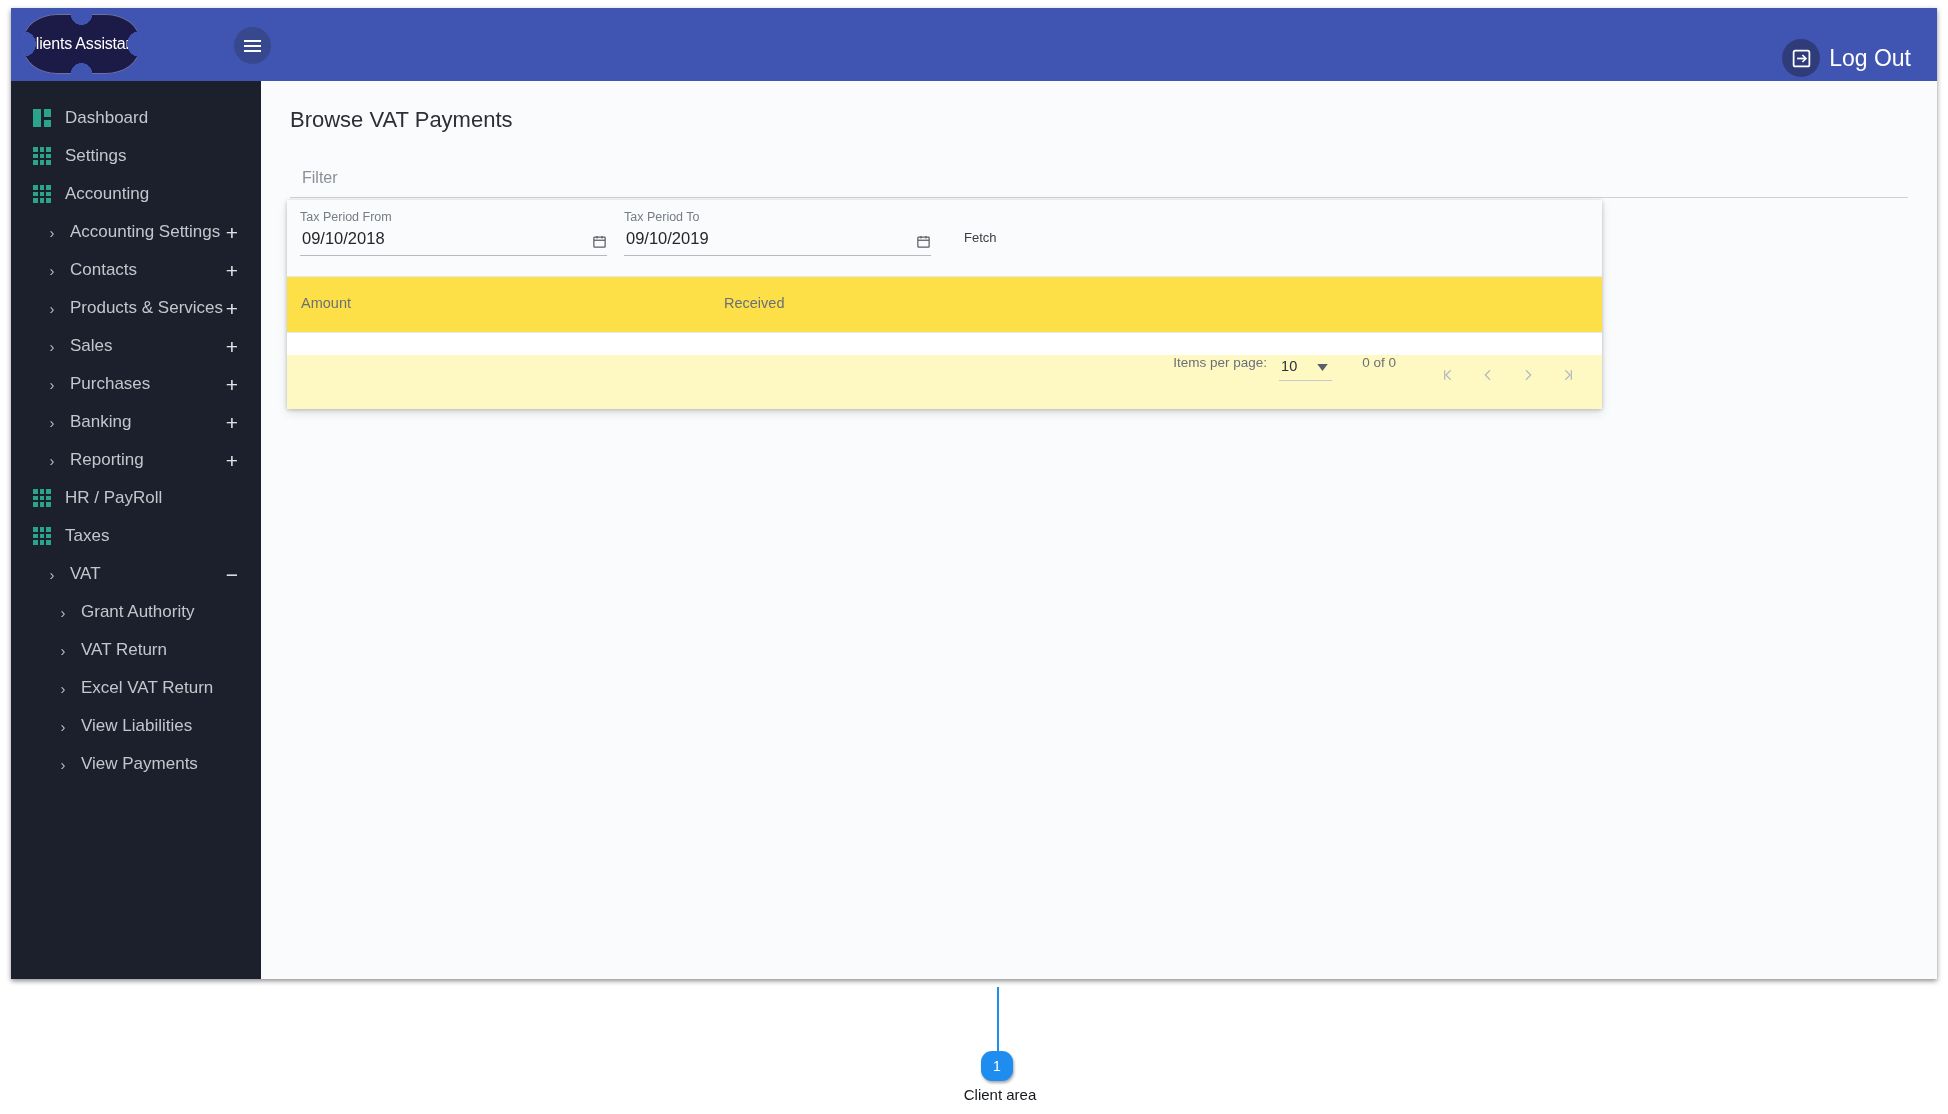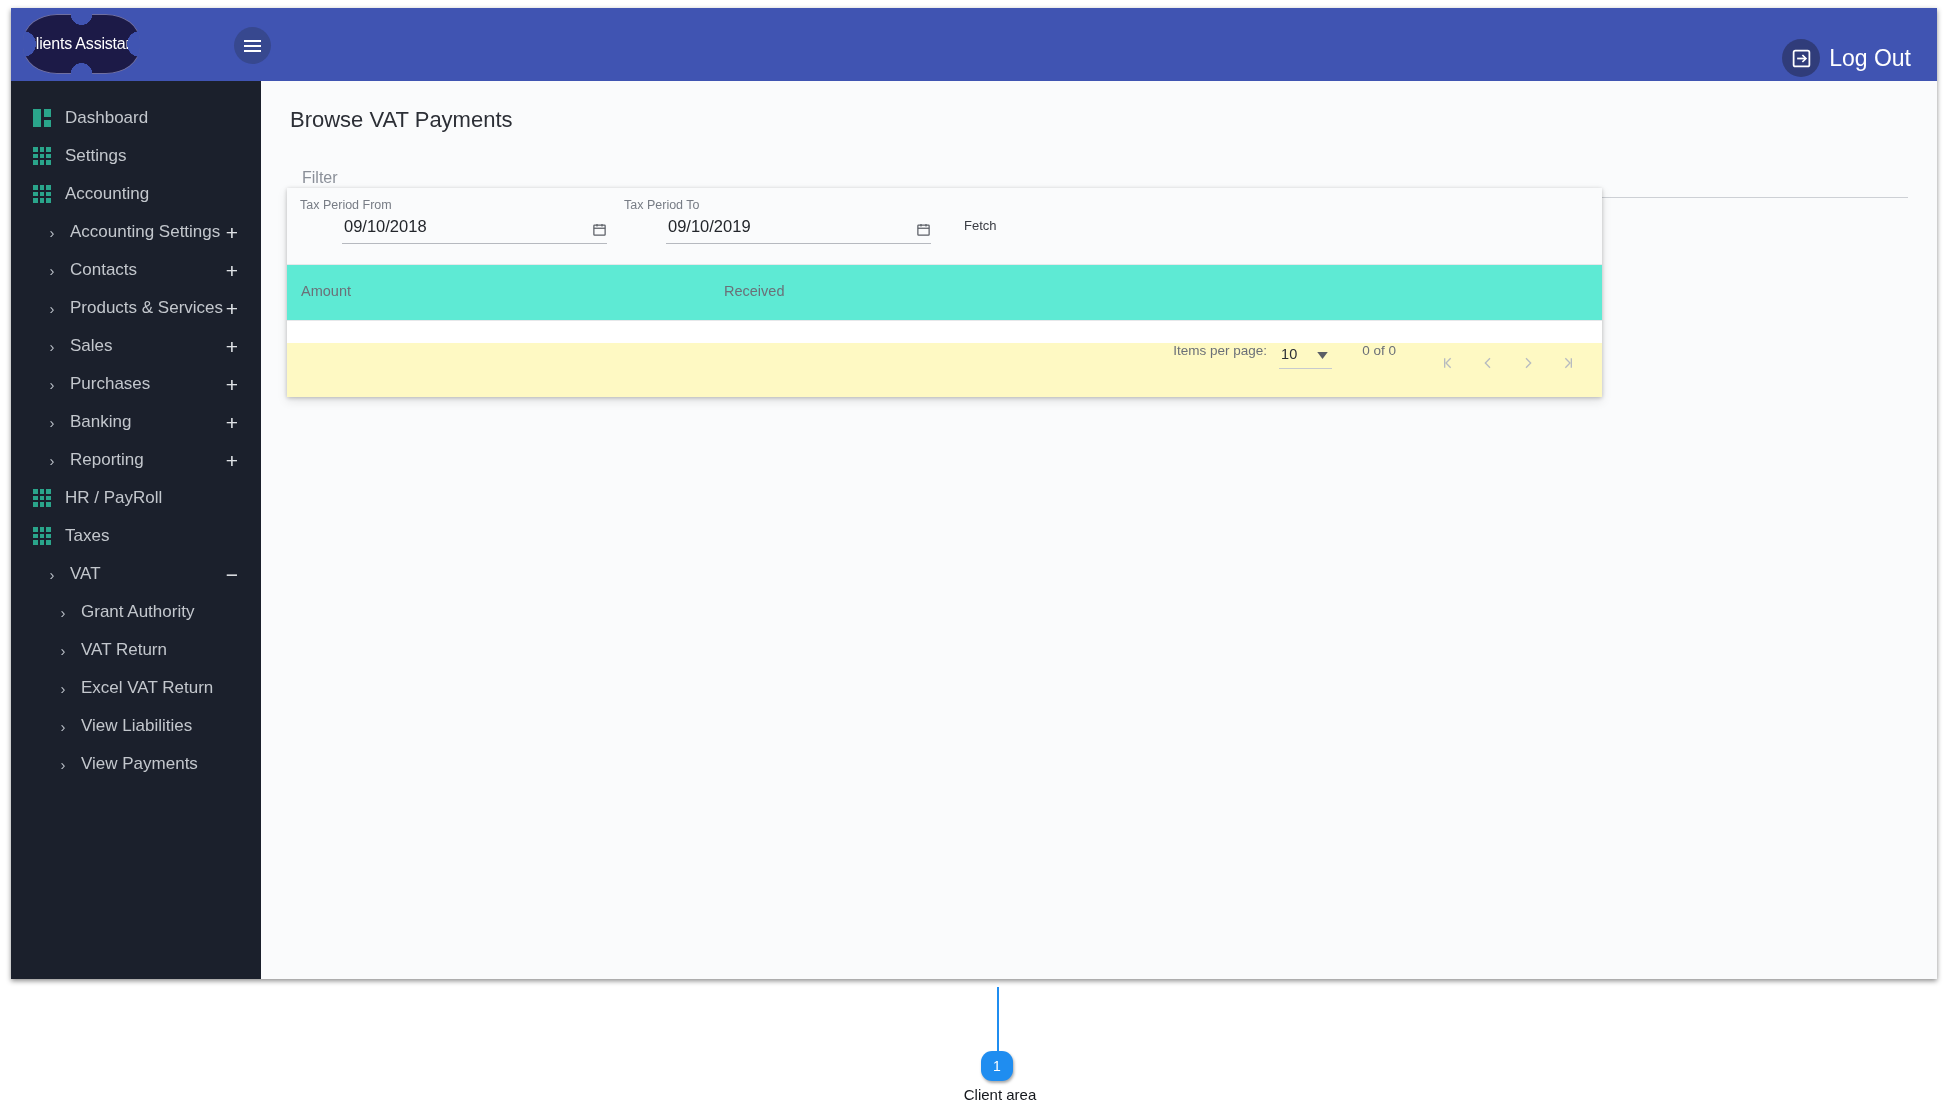--- a/index.html
+++ b/index.html
@@ -199,21 +199,21 @@
     font-size: 16px;
     color: #3b3e45;
     padding: 0 0 10px 12px;
     font-family: "Liberation Sans", sans-serif;
   }
   #filter-input::placeholder { color: #8a8f98; }
 
   #card {
     position: absolute;
     left: 26px;
-    top: 107px;
+    top: 119px;
     width: 1315px;
     background: #ffffff;
     box-shadow: 0 1px 4px rgba(0,0,0,.22), 0 4px 10px rgba(0,0,0,.10);
   }
   #fetch-bar {
     position: relative;
     height: 76px;
     background: #fafbfc;
   }
   .date-field {
@@ -227,21 +227,20 @@
     font-size: 12.5px;
     color: #777c85;
     display: block;
     margin-bottom: 4px;
   }
   .date-field .dinput-row {
     display: flex;
     align-items: flex-end;
     border-bottom: 1px solid #b6b9bf;
     padding-bottom: 6px;
-    margin-left: 42px;
   }
   .date-field input {
     border: none;
     background: transparent;
     outline: none;
     font-size: 16.5px;
     color: #23262b;
     flex: 1;
     font-family: "Liberation Sans", sans-serif;
   }
@@ -257,21 +256,21 @@
     cursor: pointer;
     padding: 6px 12px;
     font-family: "Liberation Sans", sans-serif;
   }
 
   #table-head {
     position: relative;
     height: 55px;
     border-top: 1px solid #e6e8ea;
     border-bottom: 1px solid #e6e8ea;
-    background: #5eead4;
+    background: #fde047;
   }
   #table-head .th {
     position: absolute;
     top: 18px;
     font-size: 14.5px;
     color: #6b7078;
   }
   #table-head .th.c1 { left: 14px; }
   #table-head .th.c2 { left: 437px; }
   #table-body { height: 22px; background: #ffffff; }

